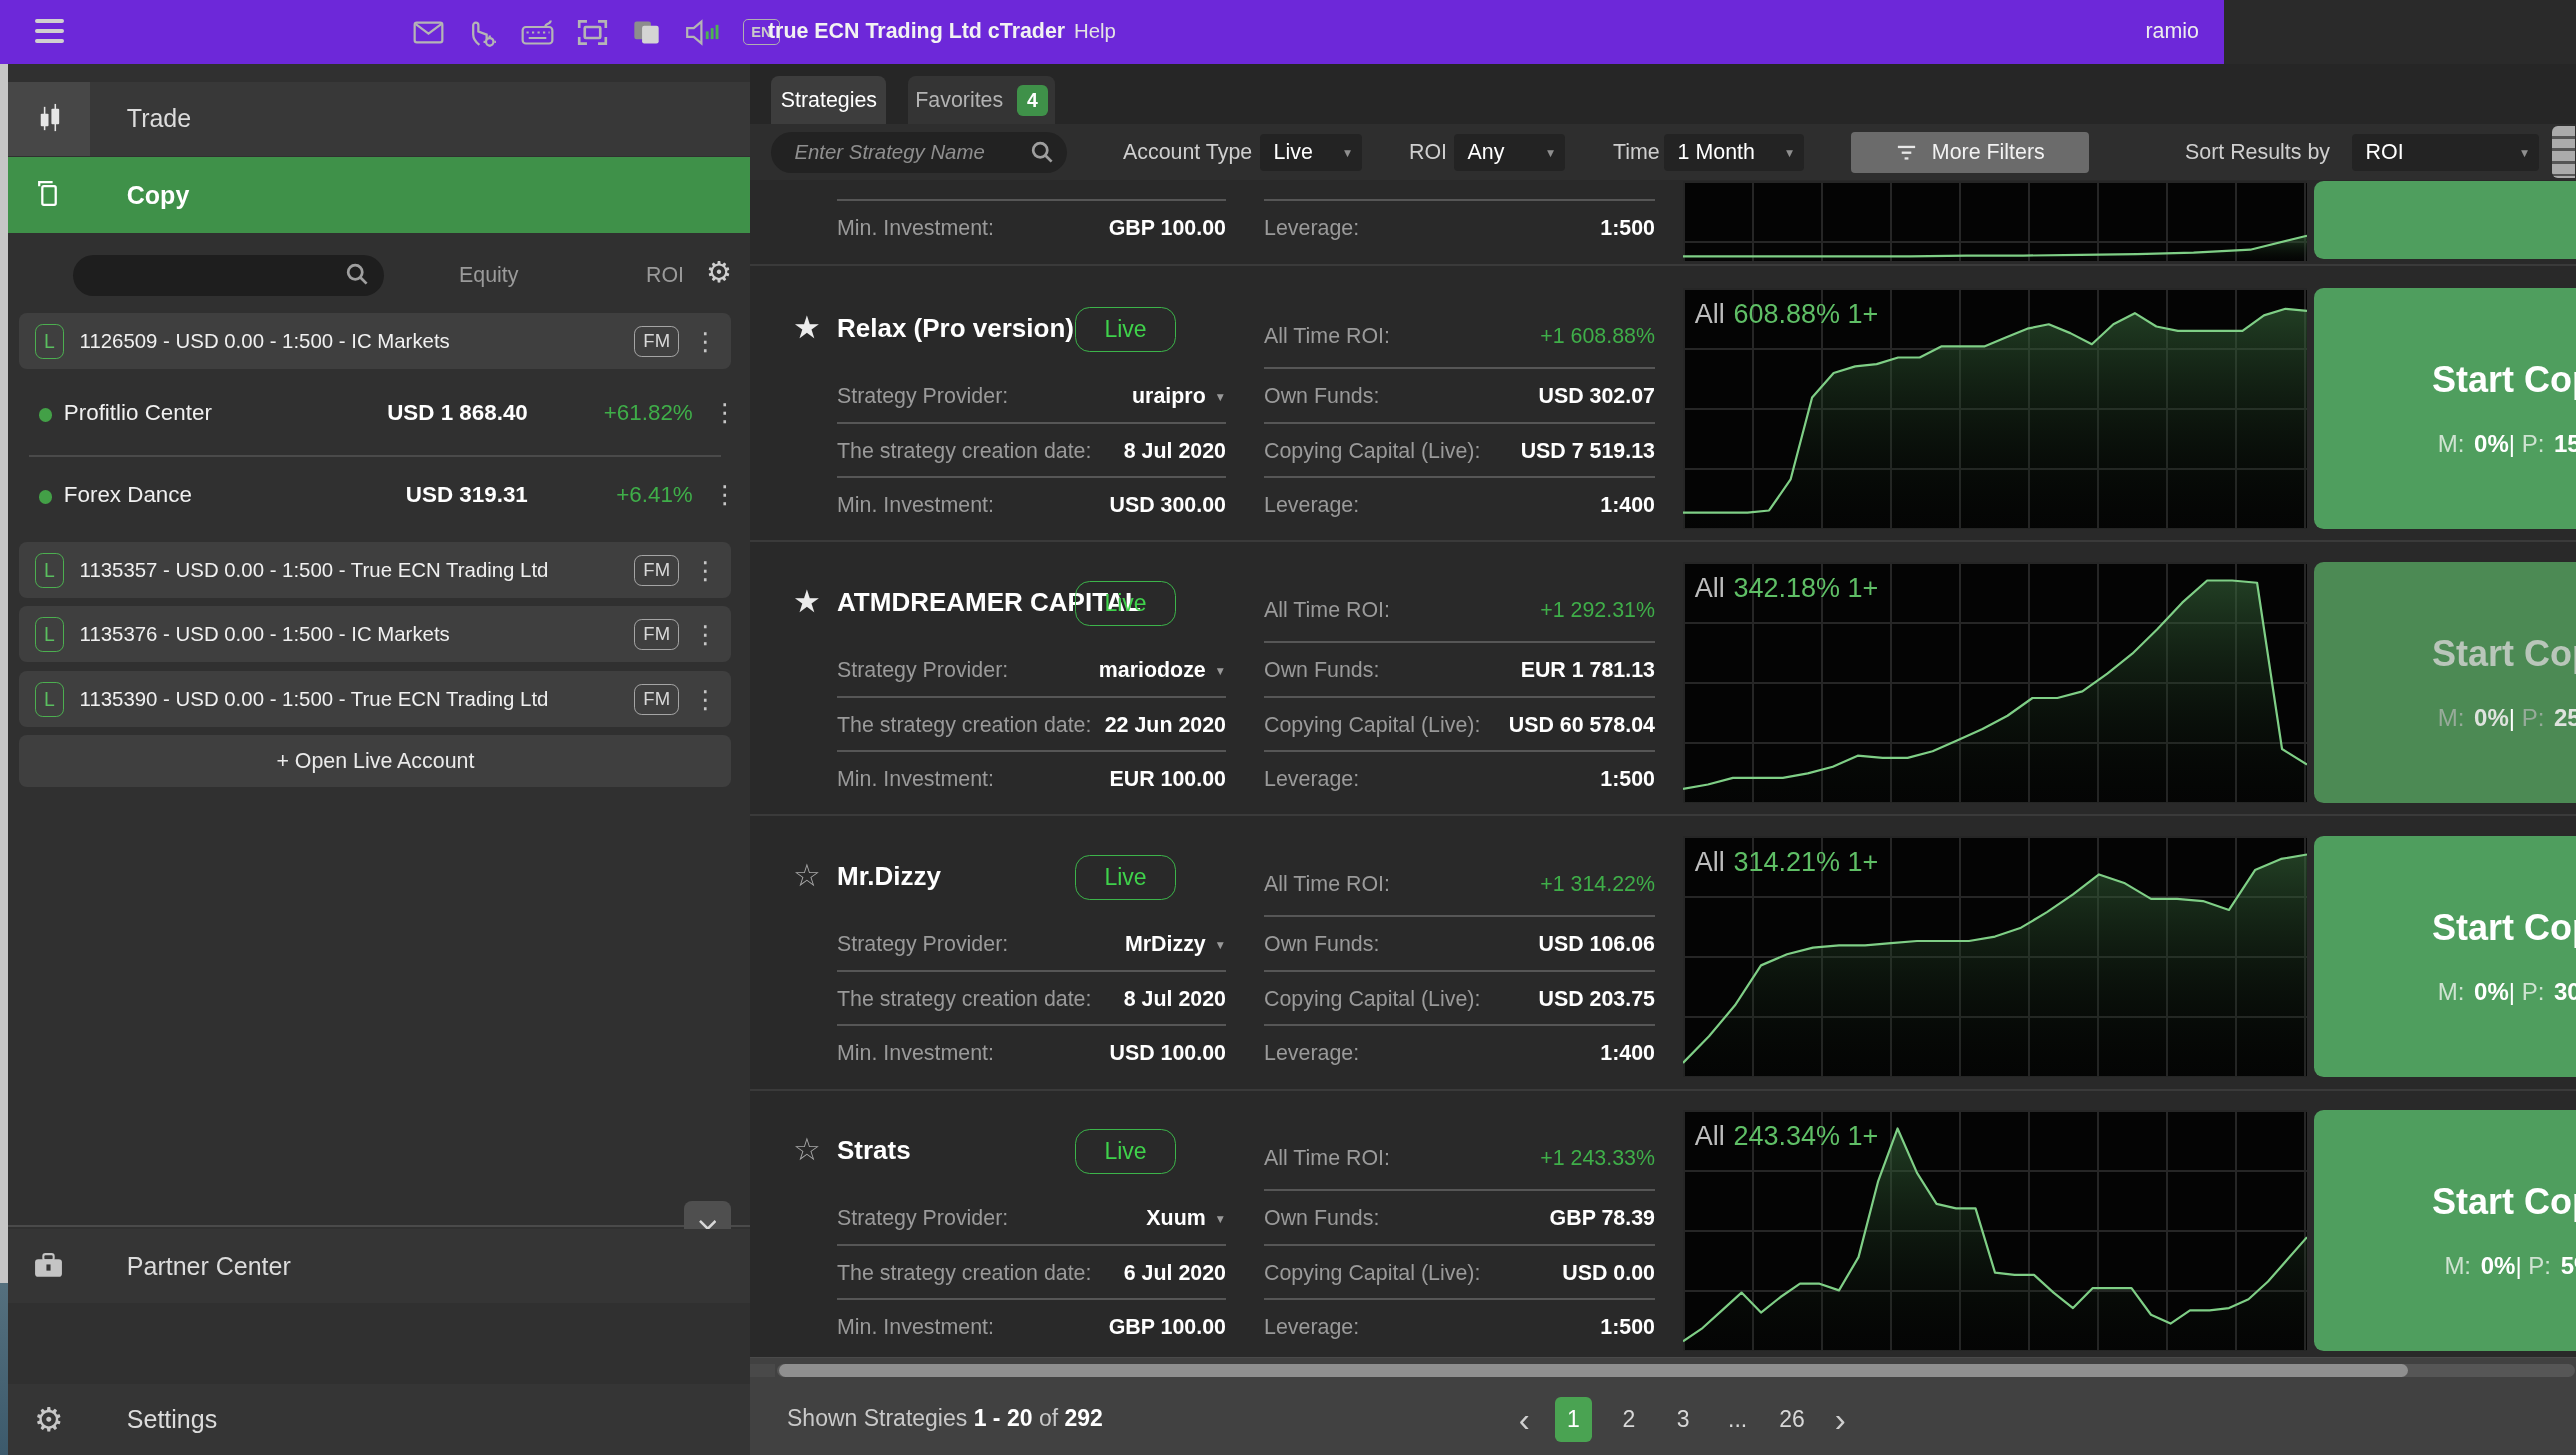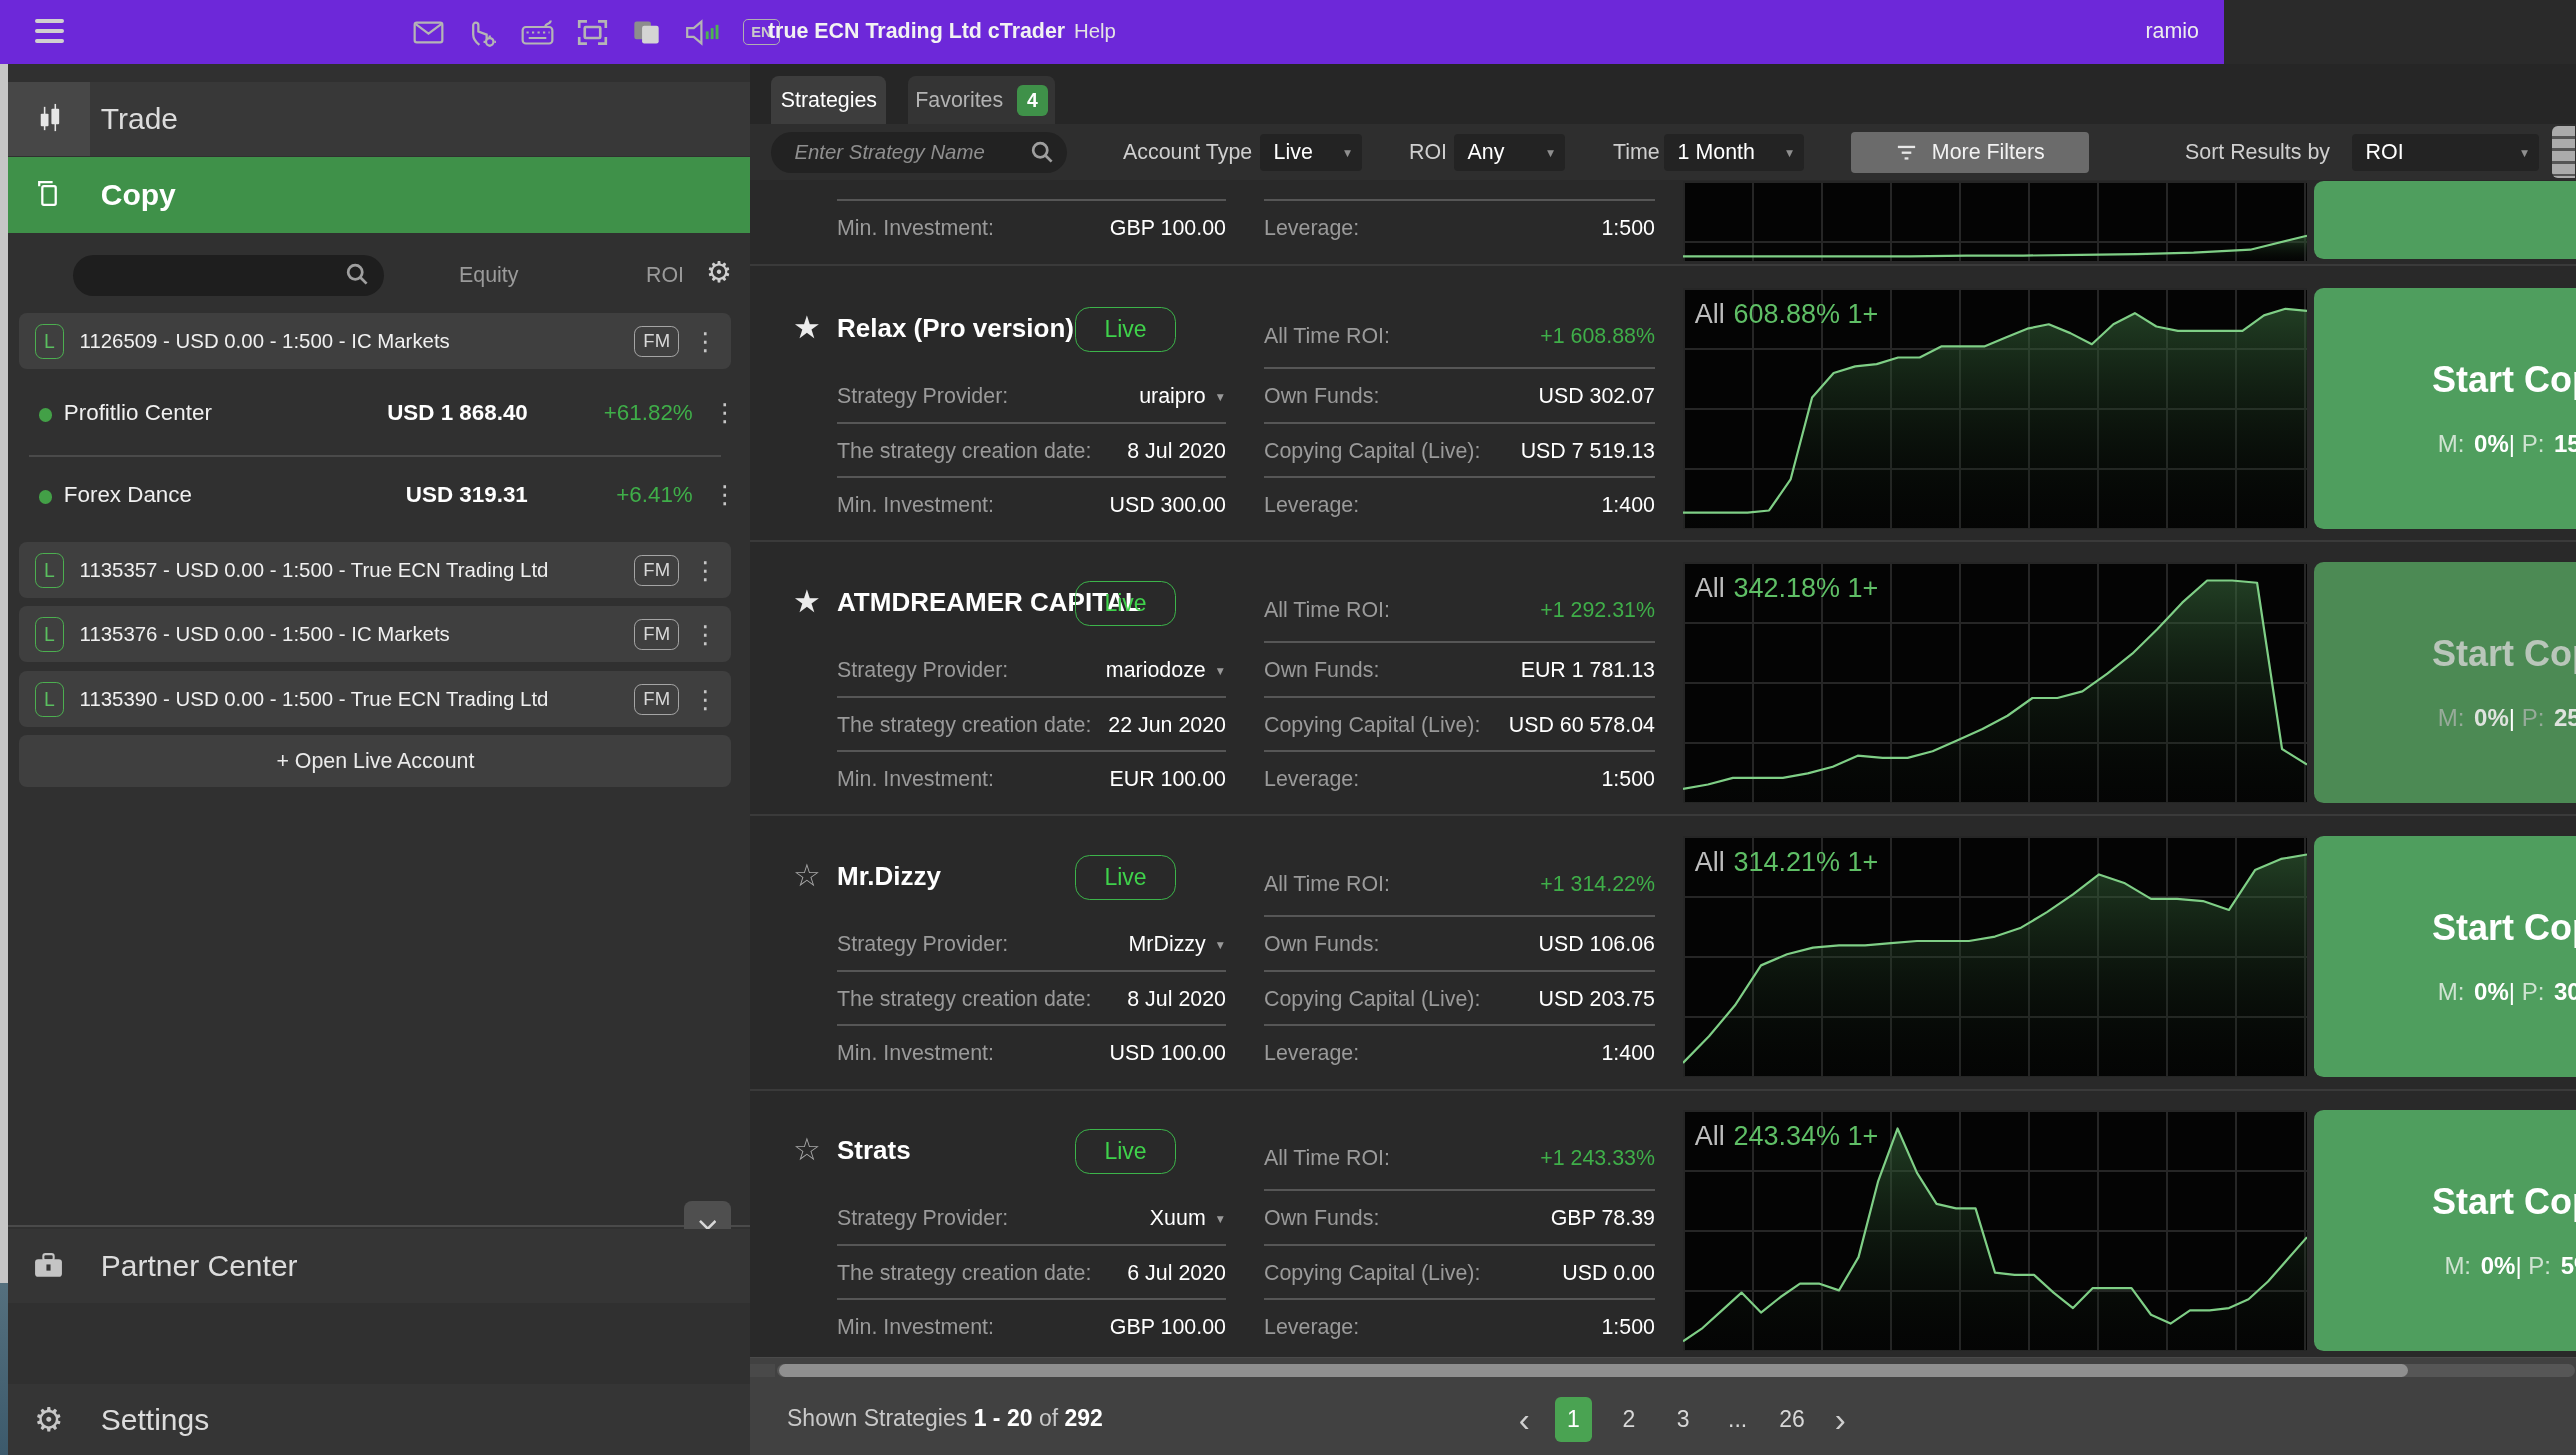--- a/index.html
+++ b/index.html
@@ -19,21 +19,21 @@
   .tb-help{position:absolute;left:1074px;top:20.4px;font-size:20.4px;color:#e3e3e3}
   .tb-user{position:absolute;right:25px;top:19.4px;font-size:21.4px;color:#ededed}
 
   
   .sidebar{position:absolute;left:0;top:64px;width:750px;height:1391px;background:#303030}
   .edge{position:absolute;left:0;top:0;width:7.8px;height:1219px;background:#c6c6c6}
   .edge2{position:absolute;left:0;top:1219px;width:7.8px;height:172px;background:linear-gradient(#55707e,#3c5a6c)}
   .snav{position:absolute;left:7.8px;width:743px;height:74px;background:#383838;display:flex;align-items:center;cursor:pointer}
   .snav .cell{width:82px;height:100%;background:#474747;display:flex;align-items:center;justify-content:center;flex:0 0 82px}
   .snav .nocell{width:82px;height:100%;display:flex;align-items:center;justify-content:center;flex:0 0 82px}
-  .snav .lbl{margin-left:11px;font-size:30px;color:#dcdcdc}
+  .snav .lbl{margin-left:37px;font-size:25px;color:#dcdcdc}
   .snav.green{background:#3f9149}
   .snav.green .lbl{color:#fff;font-weight:bold}
   .s-search{position:absolute;left:73px;top:191px;width:311px;height:41px;background:#1e1e1e;border:none;
     border-radius:20.4px;color:#ddd;font-size:19.4px;padding:0 43px 0 19.4px;outline:none}
   .hdr-lab{position:absolute;font-size:21.4px;color:#9a9a9a}
   .acard{position:absolute;left:19.4px;width:712px;height:56px;background:#3f3f3f;border-radius:7.8px;
     display:flex;align-items:center;cursor:pointer}
   .lbadge{width:29px;height:35px;border:1.9px solid #4caf50;border-radius:7.8px;color:#5abf5f;font-size:19.4px;
     display:flex;align-items:center;justify-content:center;margin-left:15.6px;flex:0 0 29px}
   .acard .atxt{margin-left:15.6px;font-size:20.4px;color:#f0f0f0;white-space:nowrap;flex:1 1 auto;overflow:hidden}
@@ -76,21 +76,21 @@
 
   .carddiv{position:absolute;left:0;width:1826px;height:1.9px;background:#3a3a3a}
   .card{position:absolute;left:0;width:1826px;height:268px}
   .star{position:absolute;left:43px;top:37px;font-size:31px;cursor:pointer}
   .star.fav{color:#ececec}.star.notfav{color:#a8a8a8}
   .s-title{position:absolute;left:87px;top:41px;font-size:26px;font-weight:bold;color:#fff}
   .live{position:absolute;left:325px;top:35px;width:101px;height:45px;border:1.9px solid #3cb44a;border-radius:14.6px;
     color:#3fd24b;font-size:23px;display:flex;align-items:center;justify-content:center}
   .irow{position:absolute;height:47px;width:389px;display:flex;justify-content:space-between;align-items:center}
   .irow .lab{font-size:21.4px;color:#9a9a9a}
-  .irow .val{font-size:21.4px;font-weight:normal;color:#fff;white-space:nowrap}
+  .irow .val{font-size:21.4px;font-weight:bold;color:#fff;white-space:nowrap}
   .irow .val.green{color:#3fae49;font-weight:normal}
   .irow .caret{font-size:11.7px;color:#9a9a9a;margin-left:8.7px;vertical-align:1.9px}
   .hr{position:absolute;height:1.9px;background:#565656}
   .spark{position:absolute;width:624px;height:241px;background:#040404;overflow:hidden;
     background-image:repeating-linear-gradient(to right,#262626 0 1.9px,transparent 1.9px 69px),
                      repeating-linear-gradient(to bottom,#262626 0 1.9px,transparent 1.9px 60px)}
   .spark-label{position:absolute;left:11.7px;top:11px;font-size:27px;z-index:2}
   .sl-all{color:#bdbdbd}.sl-val{color:#5fbf66;margin-left:8.7px}
   .copybtn{position:absolute;width:418px;height:241px;border-radius:9.7px;background:#4f9e5e;
     display:flex;flex-direction:column;align-items:center;justify-content:center;gap:29px;cursor:pointer}

